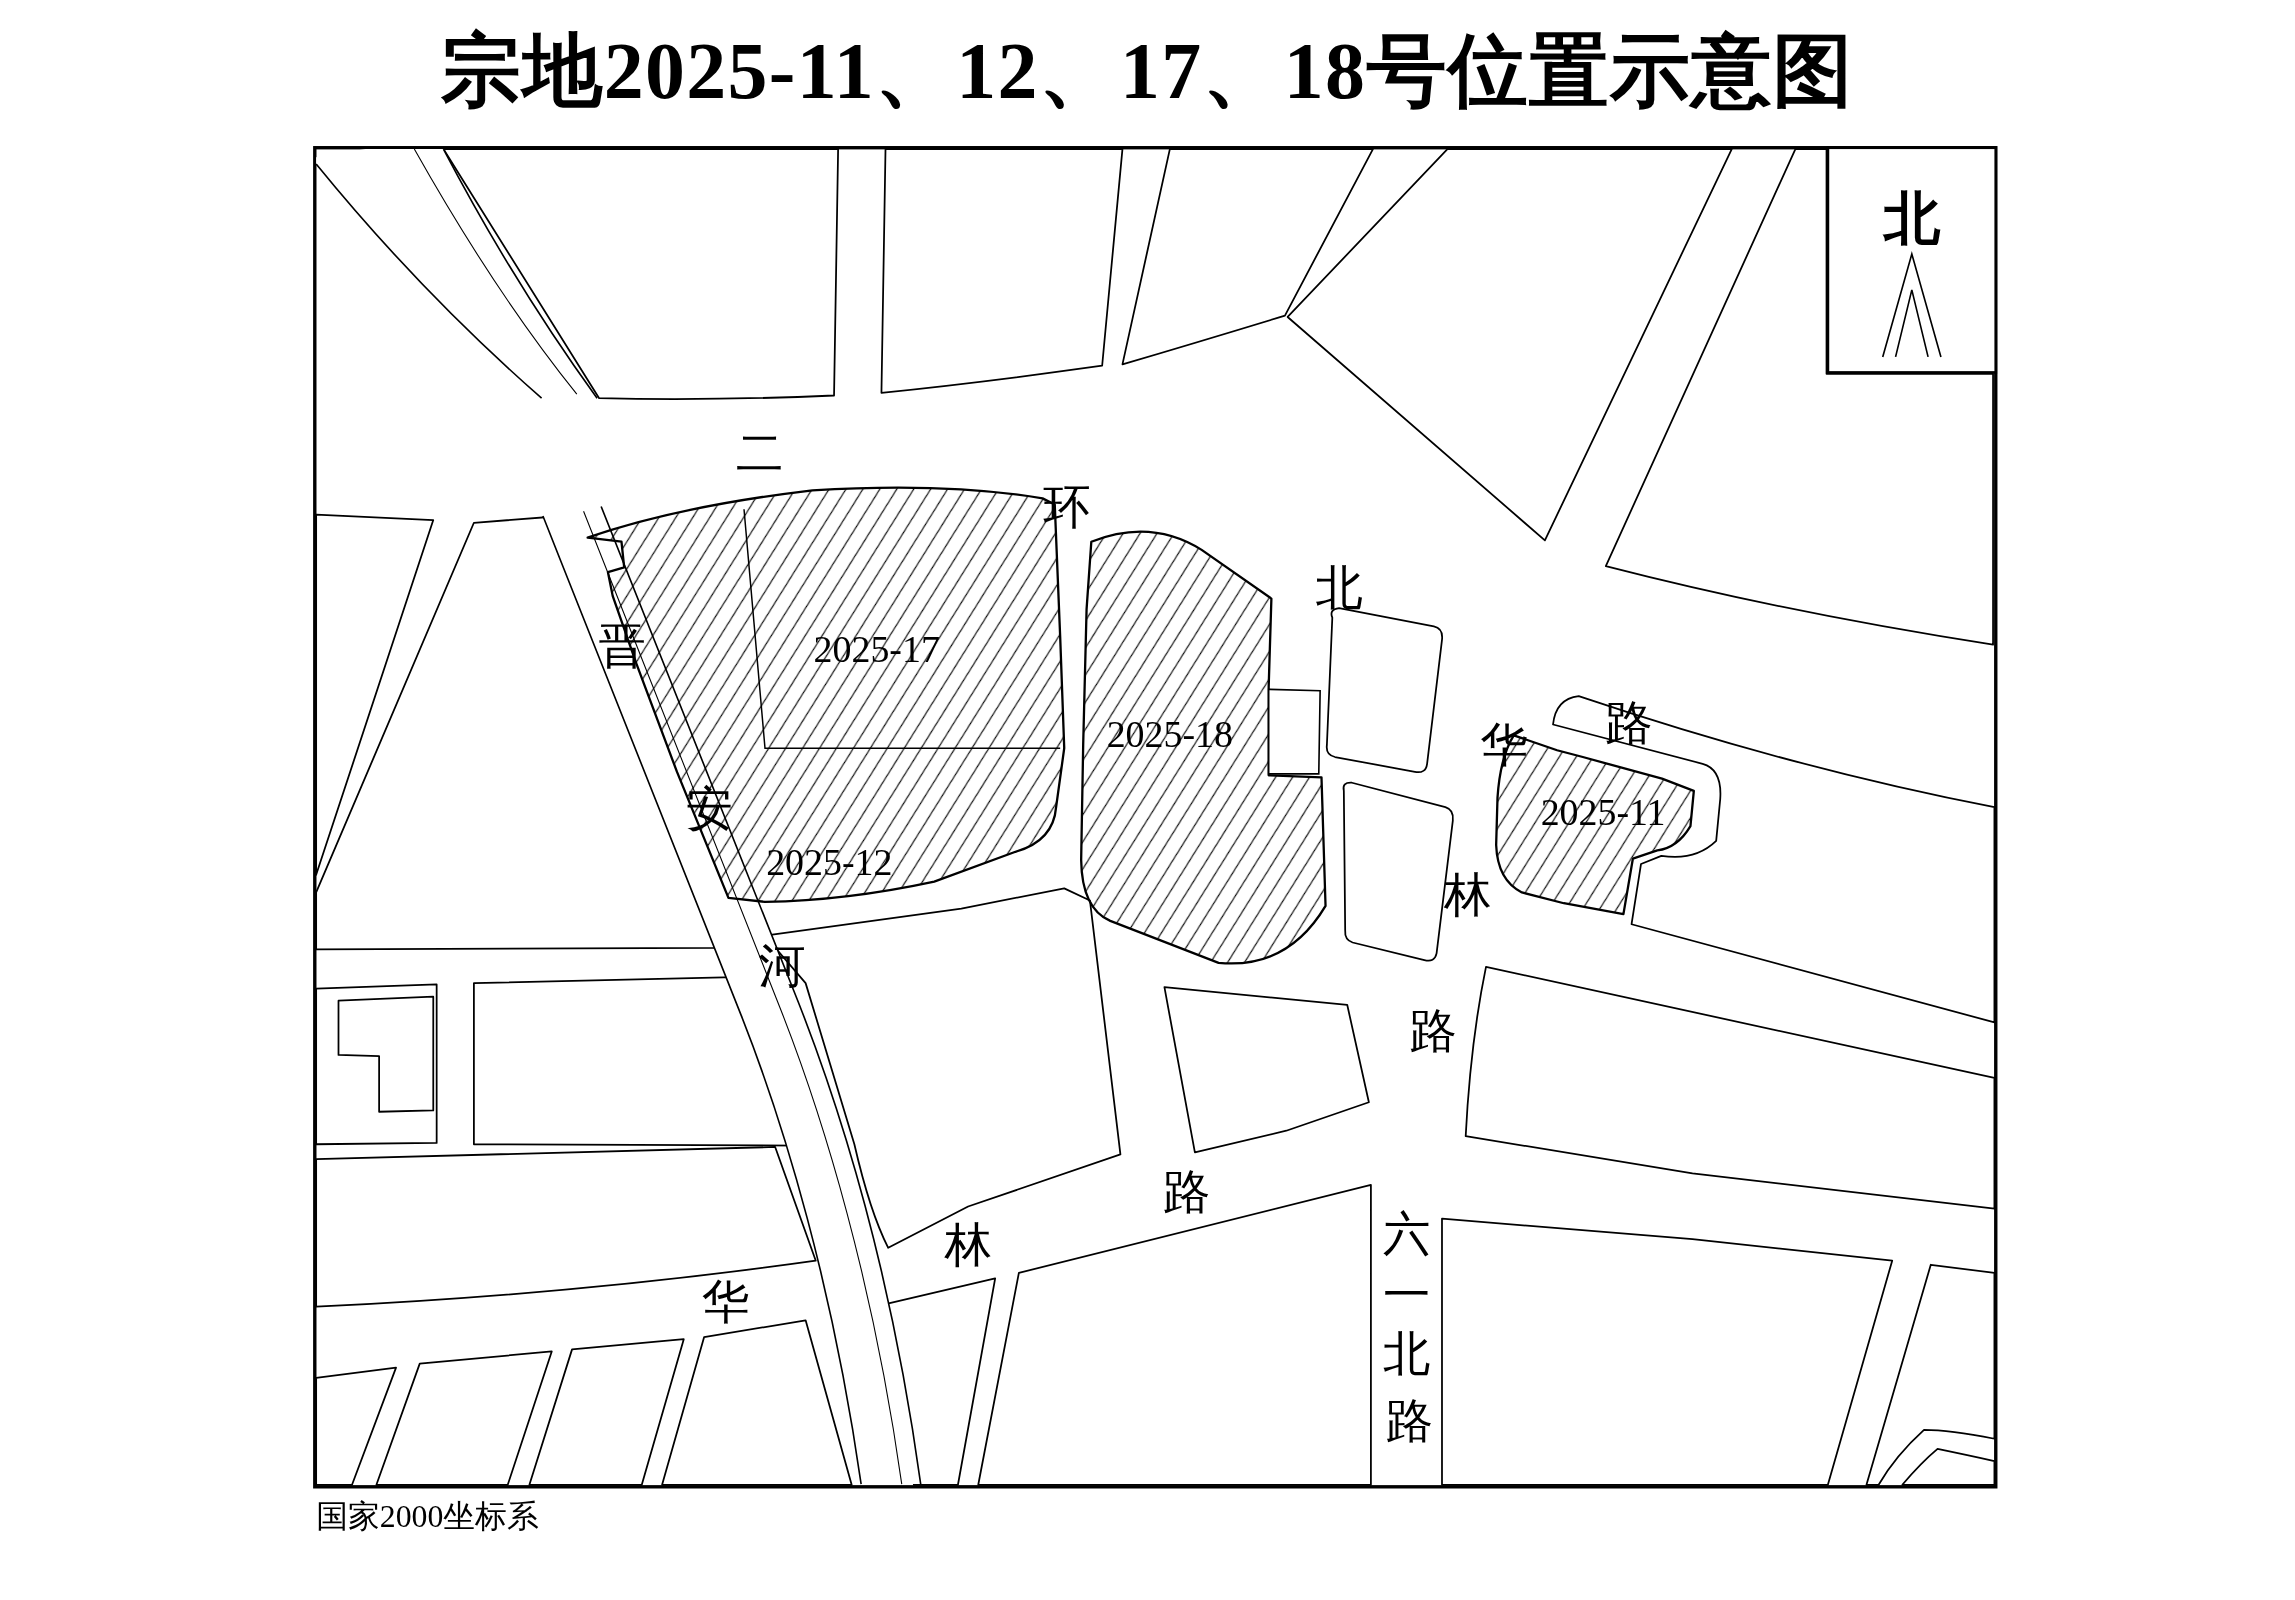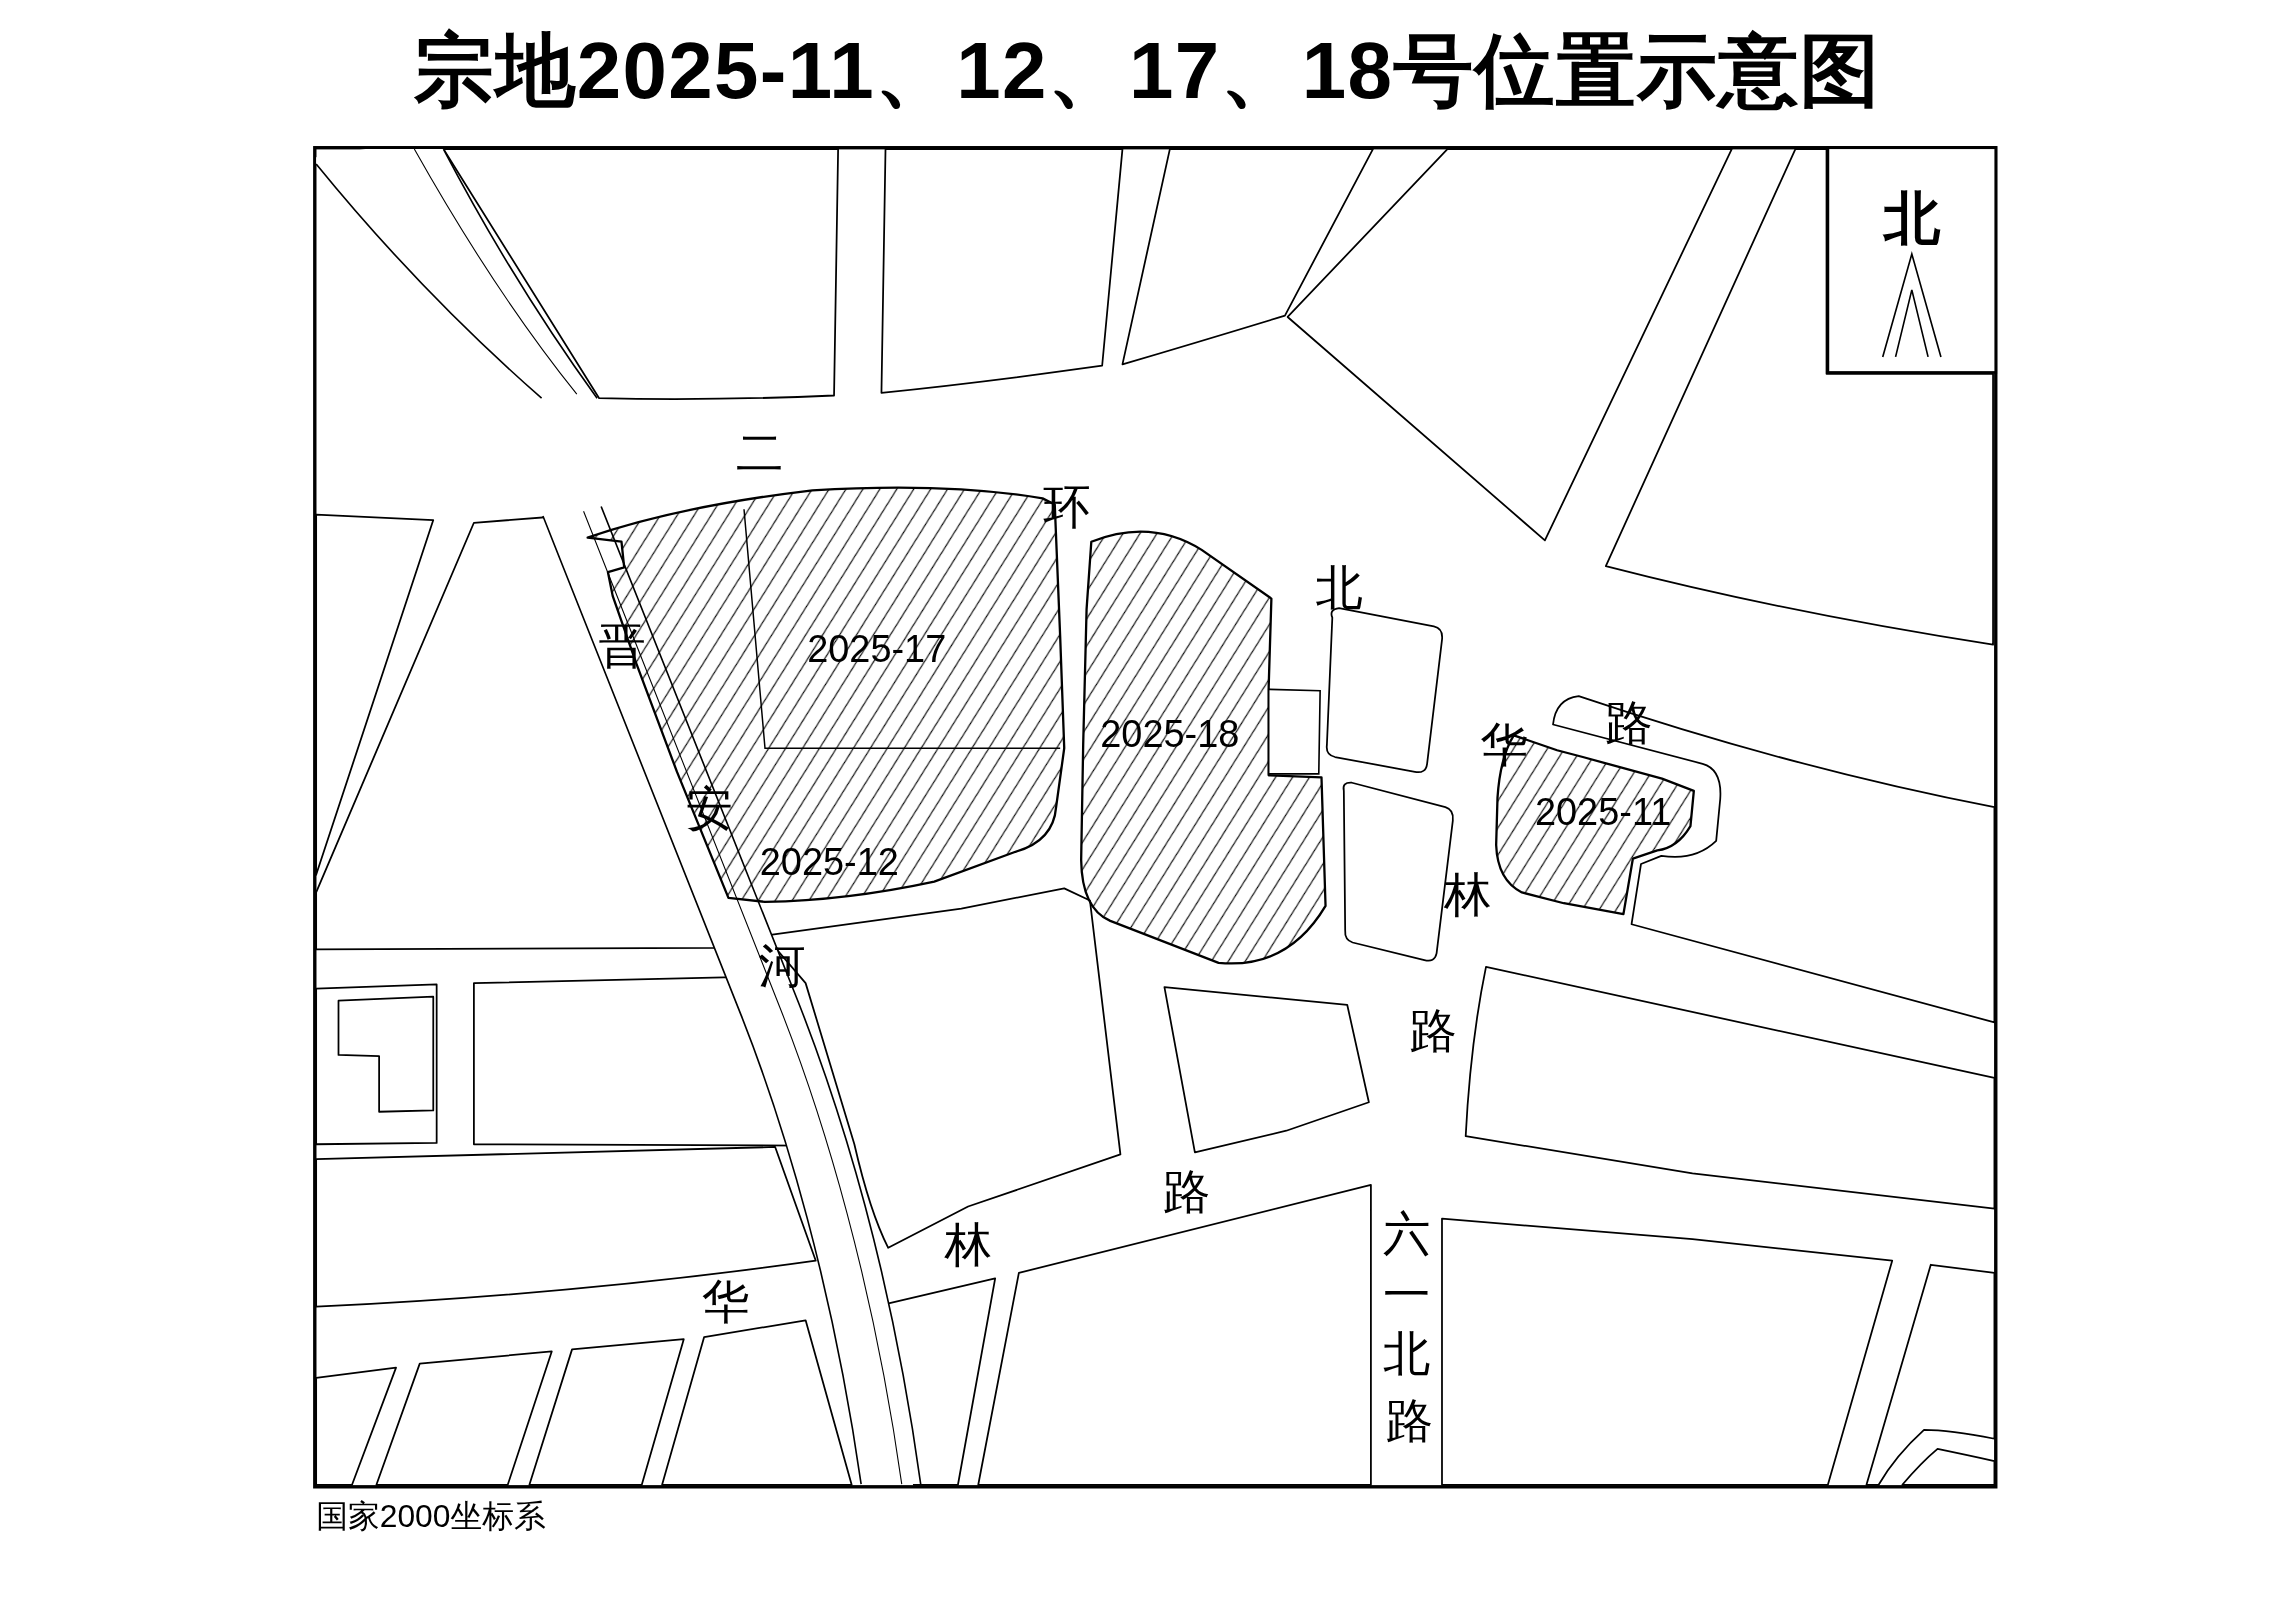--- a/index.html
+++ b/index.html
@@ -1,17 +1,17 @@
 <!DOCTYPE html>
 <html style="font-size:10.8px"><head>
 <meta charset="utf-8">
 <style>
   html,body{margin:0;padding:0;background:#ffffff;}
   .page{position:relative;width:2295px;height:1600px;background:#ffffff;overflow:hidden;
-        font-family:Liberation Sans, sans-serif;}
+        font-family:Liberation Serif, serif;}
   svg{position:absolute;left:0;top:0;}
   .blk{fill:#ffffff;stroke:#000000;stroke-width:2.6;stroke-linejoin:round;}
   .riverfill{fill:#ffffff;stroke:none;}
   .redge{fill:none;stroke:#000000;stroke-width:2.4;}
   .rinner{fill:none;stroke:#000000;stroke-width:1.6;}
   .parcel{fill:url(#hatch);stroke:#000000;stroke-width:3.4;stroke-linejoin:round;}
   .pline{fill:none;stroke:#000000;stroke-width:2.2;}
   .notch{fill:#ffffff;stroke:#000000;stroke-width:2.4;}
   .frame{fill:none;stroke:#000000;stroke-width:5;}
   .nbox{fill:#ffffff;stroke:#000000;stroke-width:4;}

